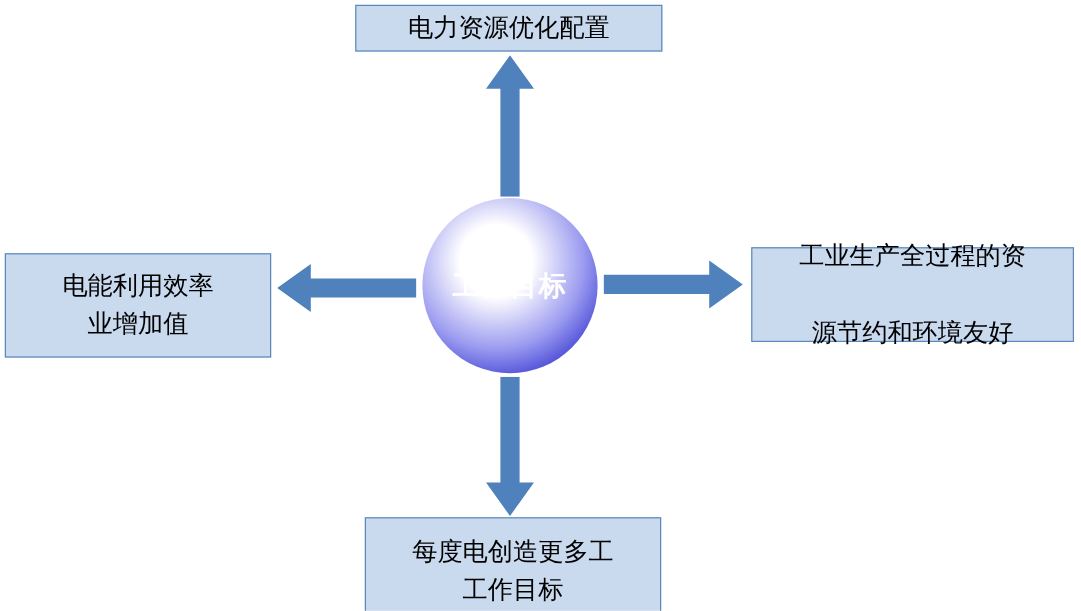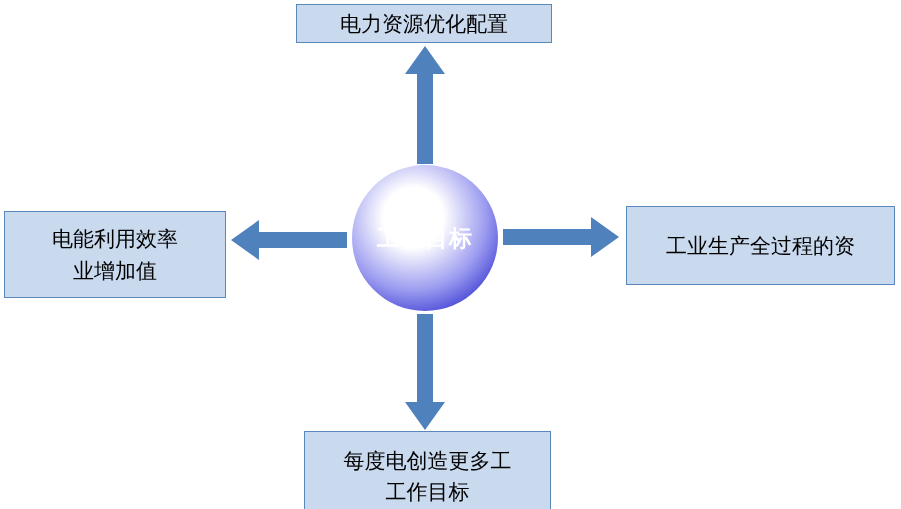--- a/index.html
+++ b/index.html
@@ -78,20 +78,21 @@
     <div>电力资源优化配置</div>
   </div>
 
   <div class="box box-left">
     <div>电能利用效率</div>
     <div>业增加值</div>
   </div>
 
   <div class="box box-right">
     <div>工业生产全过程的资</div>
+    <div>源节约和环境友好</div>
   </div>
 
   <div class="box box-bottom">
     <div>每度电创造更多工</div>
     <div>工作目标</div>
   </div>
 
   <div class="center-circle">
     <span>工作目标</span>
   </div>

